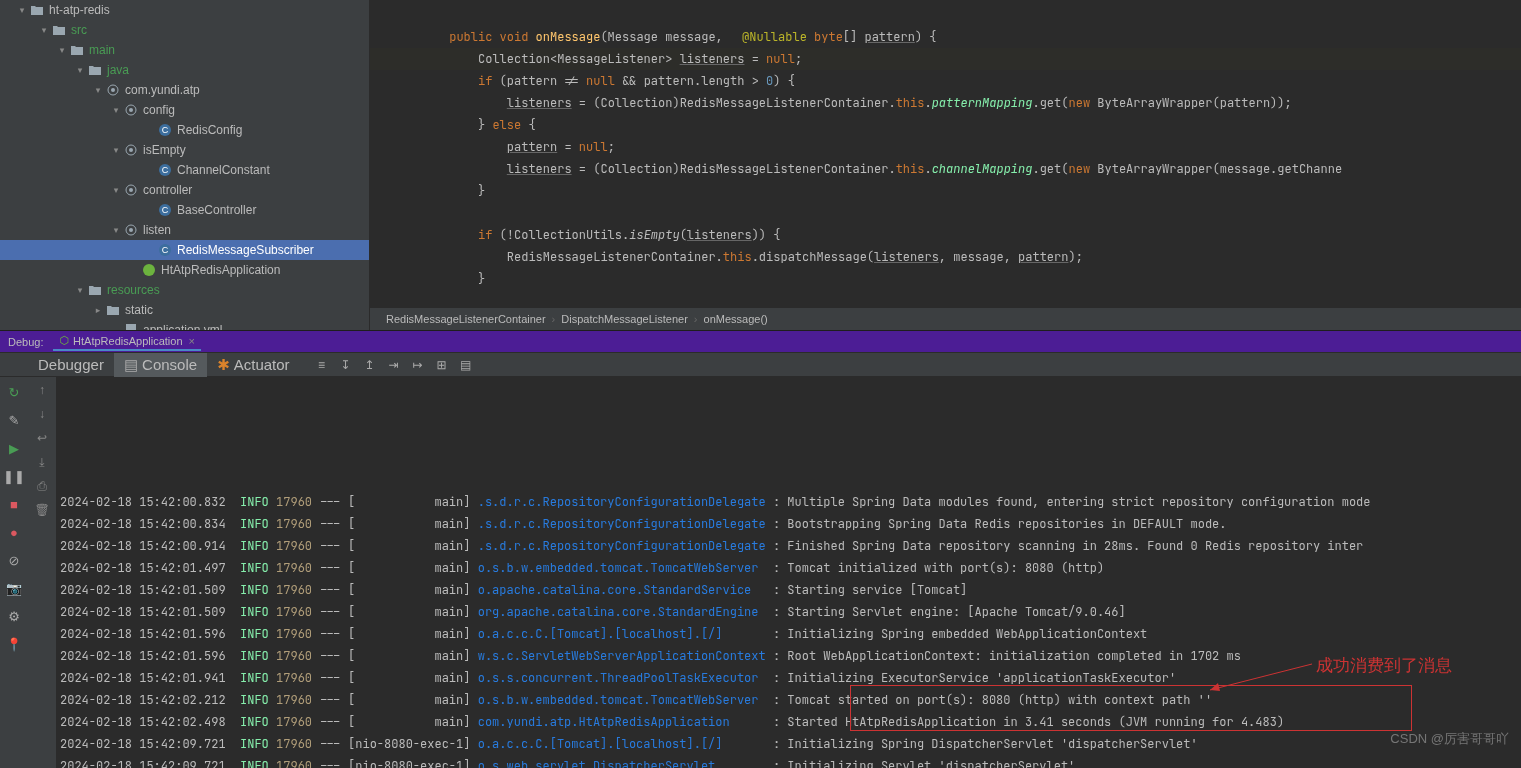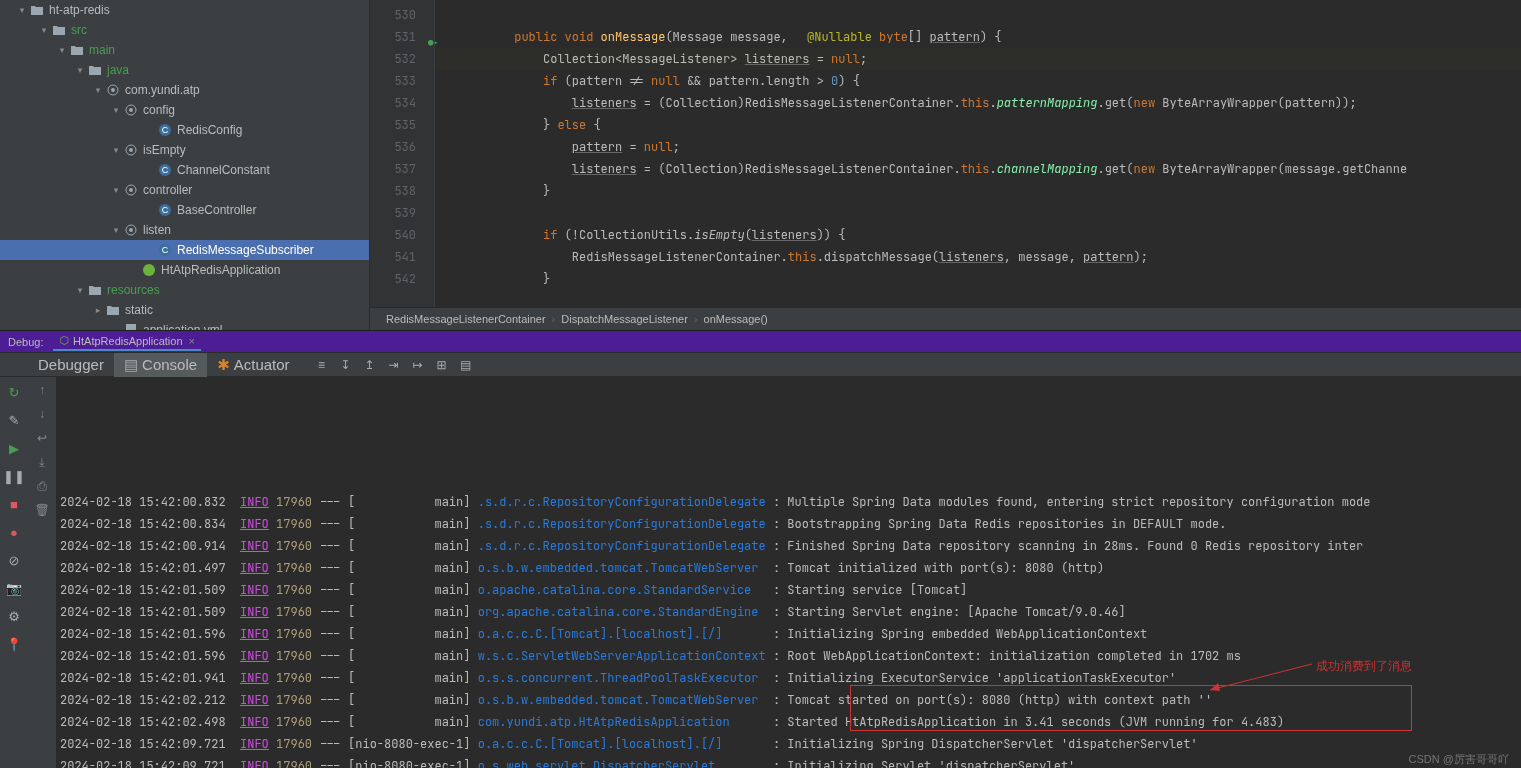--- a/index.html
+++ b/index.html
@@ -31,24 +31,24 @@
 .dtab { padding:3px 10px; cursor:pointer; font-size:15px; display:flex; align-items:center; gap:4px;}
 .dtab.active { background:#555a5d; }
 .toolbar-icons { display:flex; gap:8px; margin-left:14px; color:#aaa; }
 .toolbar-icons span{cursor:pointer; width:16px; text-align:center;}
 .debug-body { flex:1; display:flex; overflow:hidden; }
 .left-toolbar { width:28px; background:#3c3f41; display:flex; flex-direction:column; align-items:center; gap:10px; padding-top:6px; color:#aaa; font-size:13px;}
 .left-toolbar .btn{cursor:pointer; width:18px;height:18px;display:flex;align-items:center;justify-content:center;}
 .left-toolbar .green{color:#499c54;} .left-toolbar .red{color:#db5860;}
 .left-toolbar2 { width:28px; background:#3c3f41; display:flex; flex-direction:column; align-items:center; gap:10px; padding-top:6px; color:#888; font-size:12px;}
 .console { flex:1; font-family:"JetBrains Mono", Consolas, monospace; font-size:12px; line-height:22px; padding:4px 0 0 4px; overflow:hidden; position:relative; white-space:pre; }
-.log-time{color:#bbb;} .log-info{color:#d946ef;text-decoration:underline;} .log-pid{color:#b09d79;} .log-sep{color:#bbb;} .log-thr{color:#bbb;} .log-src{color:#287bde;} .log-col{color:#bbb;} .log-msg{color:#bbb;}
+.log-time{color:#bbb;} .log-info{color:#86efac;} .log-pid{color:#b09d79;} .log-sep{color:#bbb;} .log-thr{color:#bbb;} .log-src{color:#287bde;} .log-col{color:#bbb;} .log-msg{color:#bbb;}
 .annot-box { position:absolute; border:1px solid #cc3333; }
-.annot-text { position:absolute; color:#cc3333; font-size:12px; font-family:"Microsoft YaHei",sans-serif; white-space:nowrap; }
-.watermark { position:absolute; right:12px; bottom:1px; color:#888; font-size:11px; font-family:"Microsoft YaHei",sans-serif; opacity:0.8;margin-top:48px;}
+.annot-text { position:absolute; color:#cc3333; font-size:17px; font-family:"Microsoft YaHei",sans-serif; white-space:nowrap; }
+.watermark { position:absolute; right:12px; bottom:20px; color:#888; font-size:13px; font-family:"Microsoft YaHei",sans-serif; opacity:0.8;margin-top:48px;}
 </style>
 </head>
 <body>
 
 <div class="main-split">
   <div class="tree-panel" id="tree">
       <div class="tree-item" style="padding-left: 18px;">
         <span class="caret">▾</span>
         <span class="folder-icon">
           <svg width="14" height="14" viewBox="0 0 14 14">
@@ -206,36 +206,20 @@
         <span class="folder-icon">
           <svg width="14" height="14" viewBox="0 0 14 14">
             <rect x="2" y="1" width="10" height="12" fill="#9aa7b0"></rect>
           </svg>
         </span>
         <span class="tree-label ">application.yml</span>
       </div>
     </div>
   <div class="editor-panel">
     <div class="editor-body">
-      <div class="gutter" id="gutter">
-          <div>530</div>
-          <span class="exec-marker" style="top: 32px;">●▸</span>
-          <div>531</div>
-          <div>532</div>
-          <div>533</div>
-          <div>534</div>
-          <div>535</div>
-          <div>536</div>
-          <div>537</div>
-          <div>538</div>
-          <div>539</div>
-          <div>540</div>
-          <div>541</div>
-          <div>542</div>
-        </div>
       <div class="code" id="code"><div> </div><div>           <span class="kw">public void</span> <span class="method">onMessage</span>(Message message, <span class="ann">@Nullable</span> <span class="kw">byte</span>[] <span class="underline">pattern</span>) {</div><div class="current-line">               Collection<span>&lt;</span>MessageListener<span>&gt;</span> <span class="underline">listeners</span> = <span class="kw">null</span>;</div><div>               <span class="kw">if</span> (pattern != <span class="kw">null</span> &amp;&amp; pattern.length <span>&gt;</span> <span class="num">0</span>) {</div><div>                   <span class="underline">listeners</span> = (Collection)RedisMessageListenerContainer.<span class="kw">this</span>.<span class="field">patternMapping</span>.get(<span class="kw">new</span> ByteArrayWrapper(pattern));</div><div>               } <span class="kw">else</span> {</div><div>                   <span class="underline">pattern</span> = <span class="kw">null</span>;</div><div>                   <span class="underline">listeners</span> = (Collection)RedisMessageListenerContainer.<span class="kw">this</span>.<span class="field">channelMapping</span>.get(<span class="kw">new</span> ByteArrayWrapper(message.getChanne</div><div>               }</div><div> </div><div>               <span class="kw">if</span> (!CollectionUtils.<i>isEmpty</i>(<span class="underline">listeners</span>)) {</div><div>                   RedisMessageListenerContainer.<span class="kw">this</span>.dispatchMessage(<span class="underline">listeners</span>, message, <span class="underline">pattern</span>);</div><div>               }</div></div>
     </div>
     <div class="editor-breadcrumb">
       <span>RedisMessageListenerContainer</span>
         <span class="sep">›</span>
       <span>DispatchMessageListener</span>
         <span class="sep">›</span>
       <span>onMessage()</span>
     </div>
   </div>

